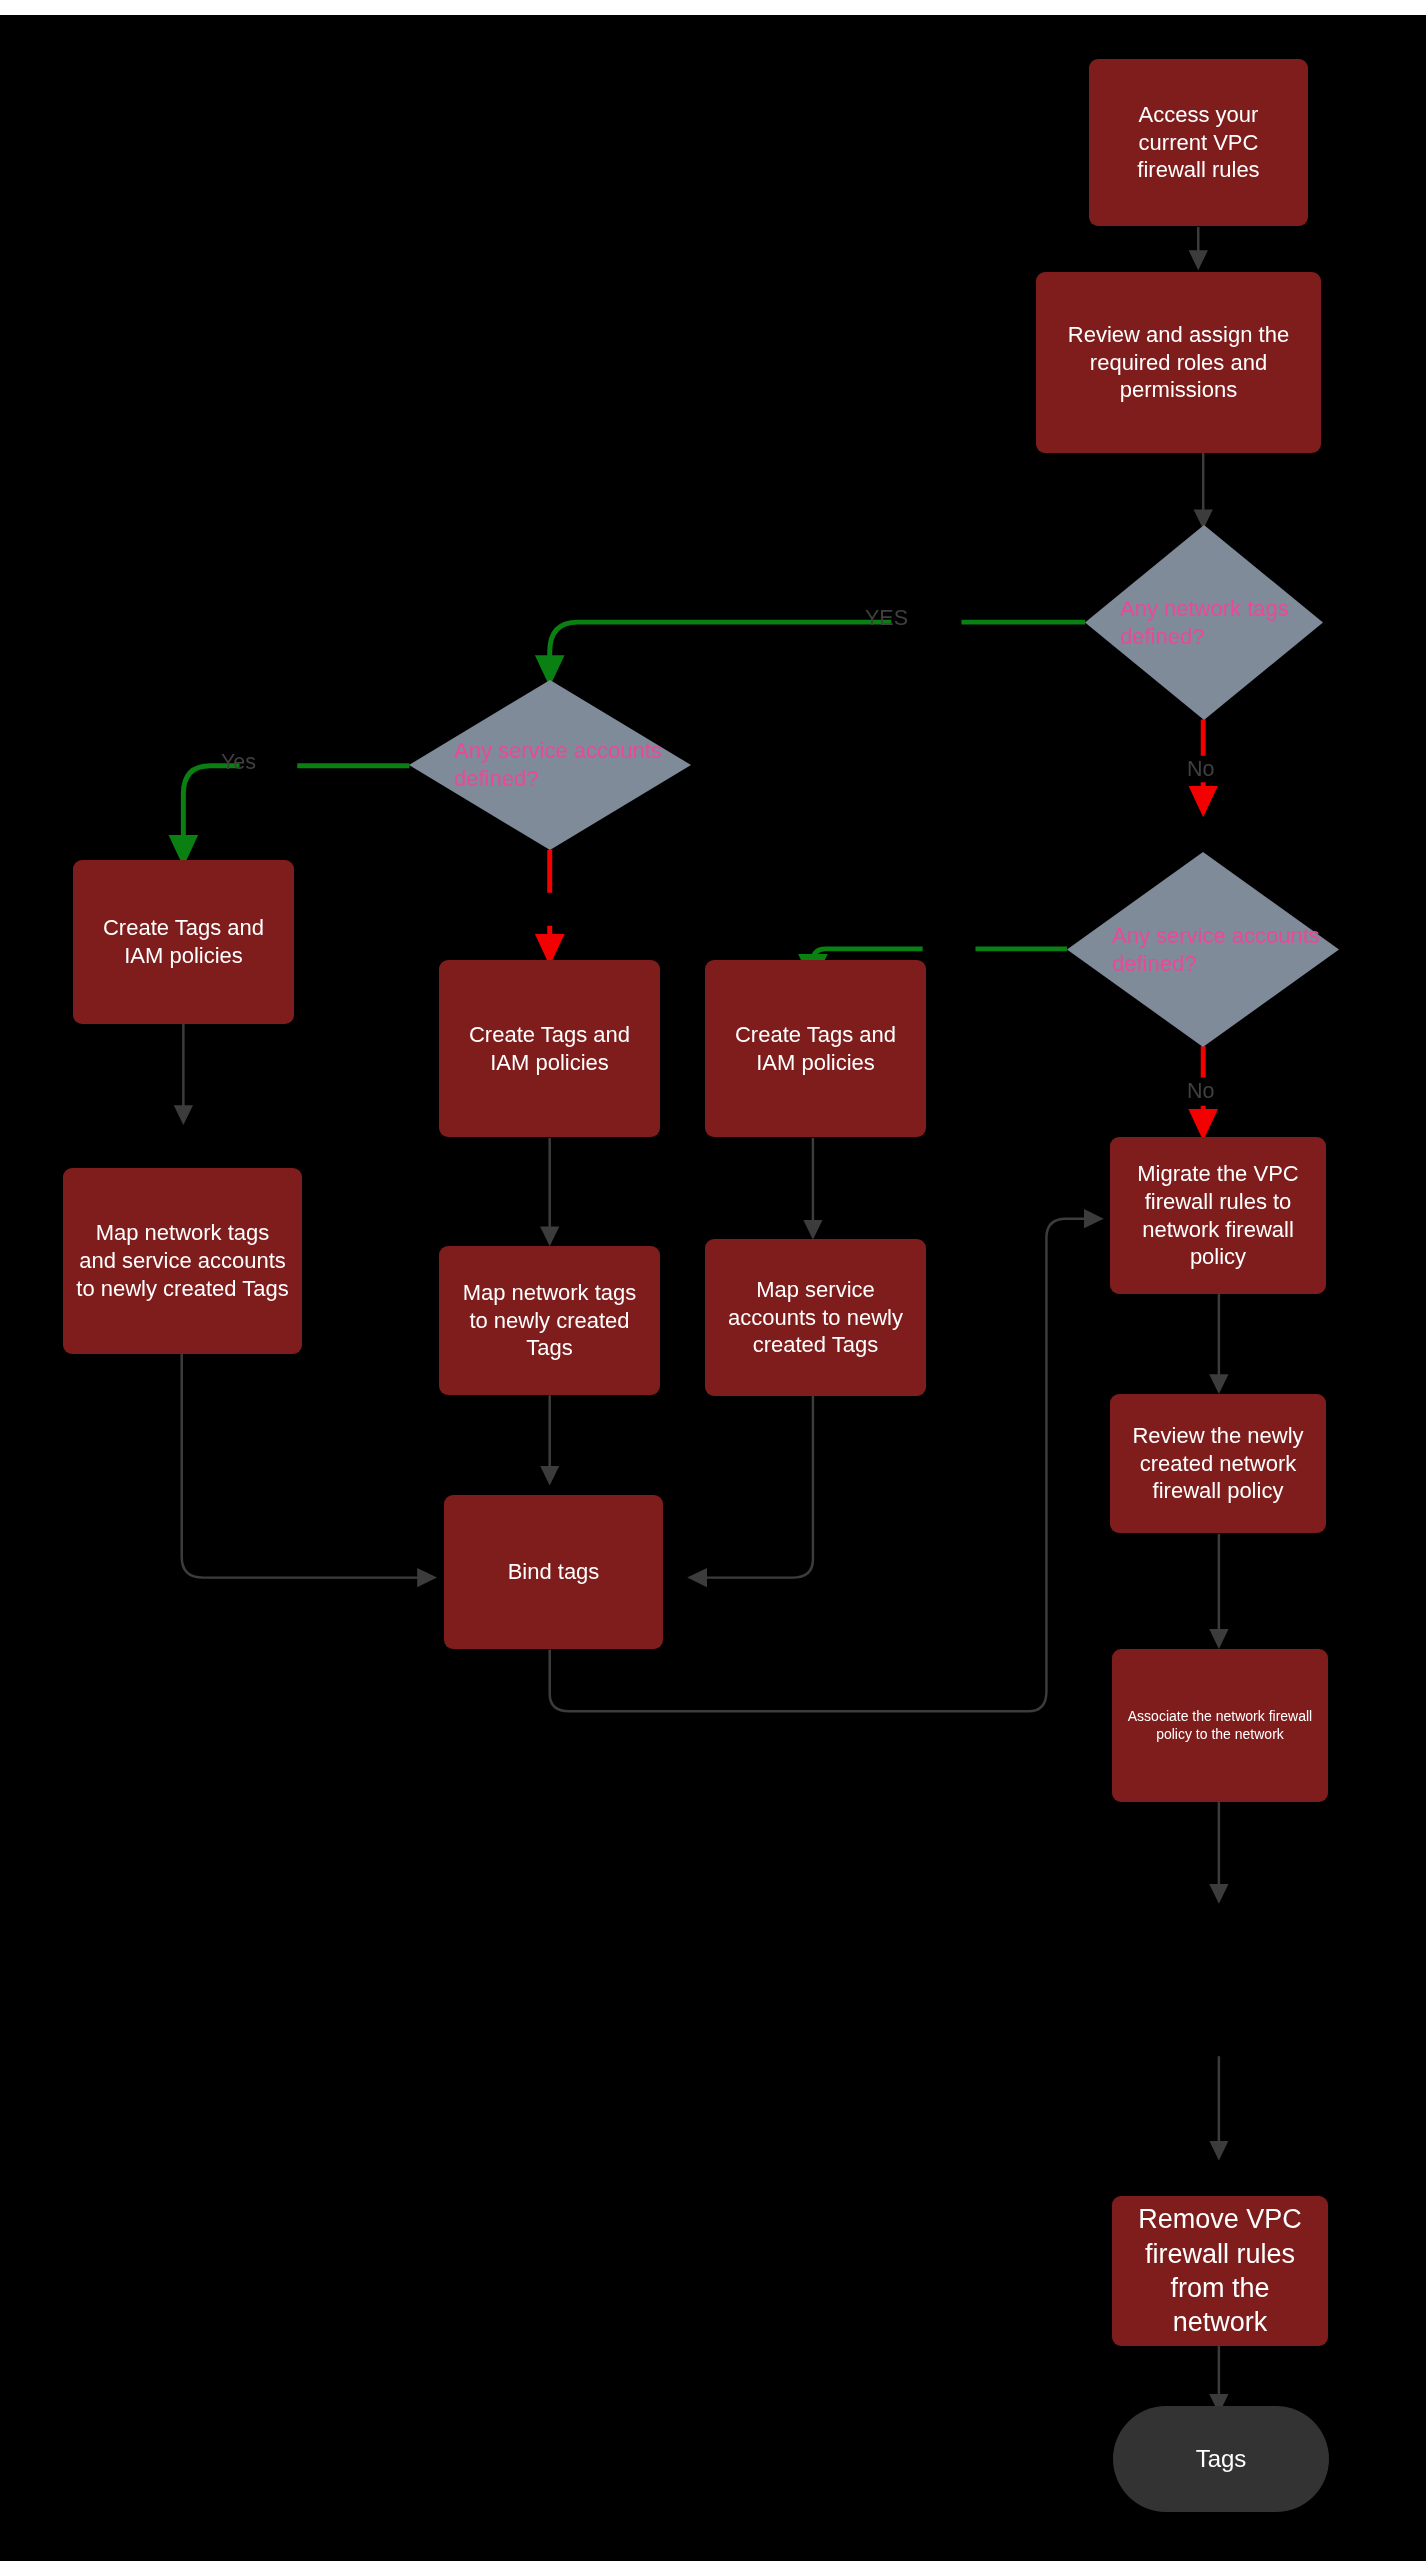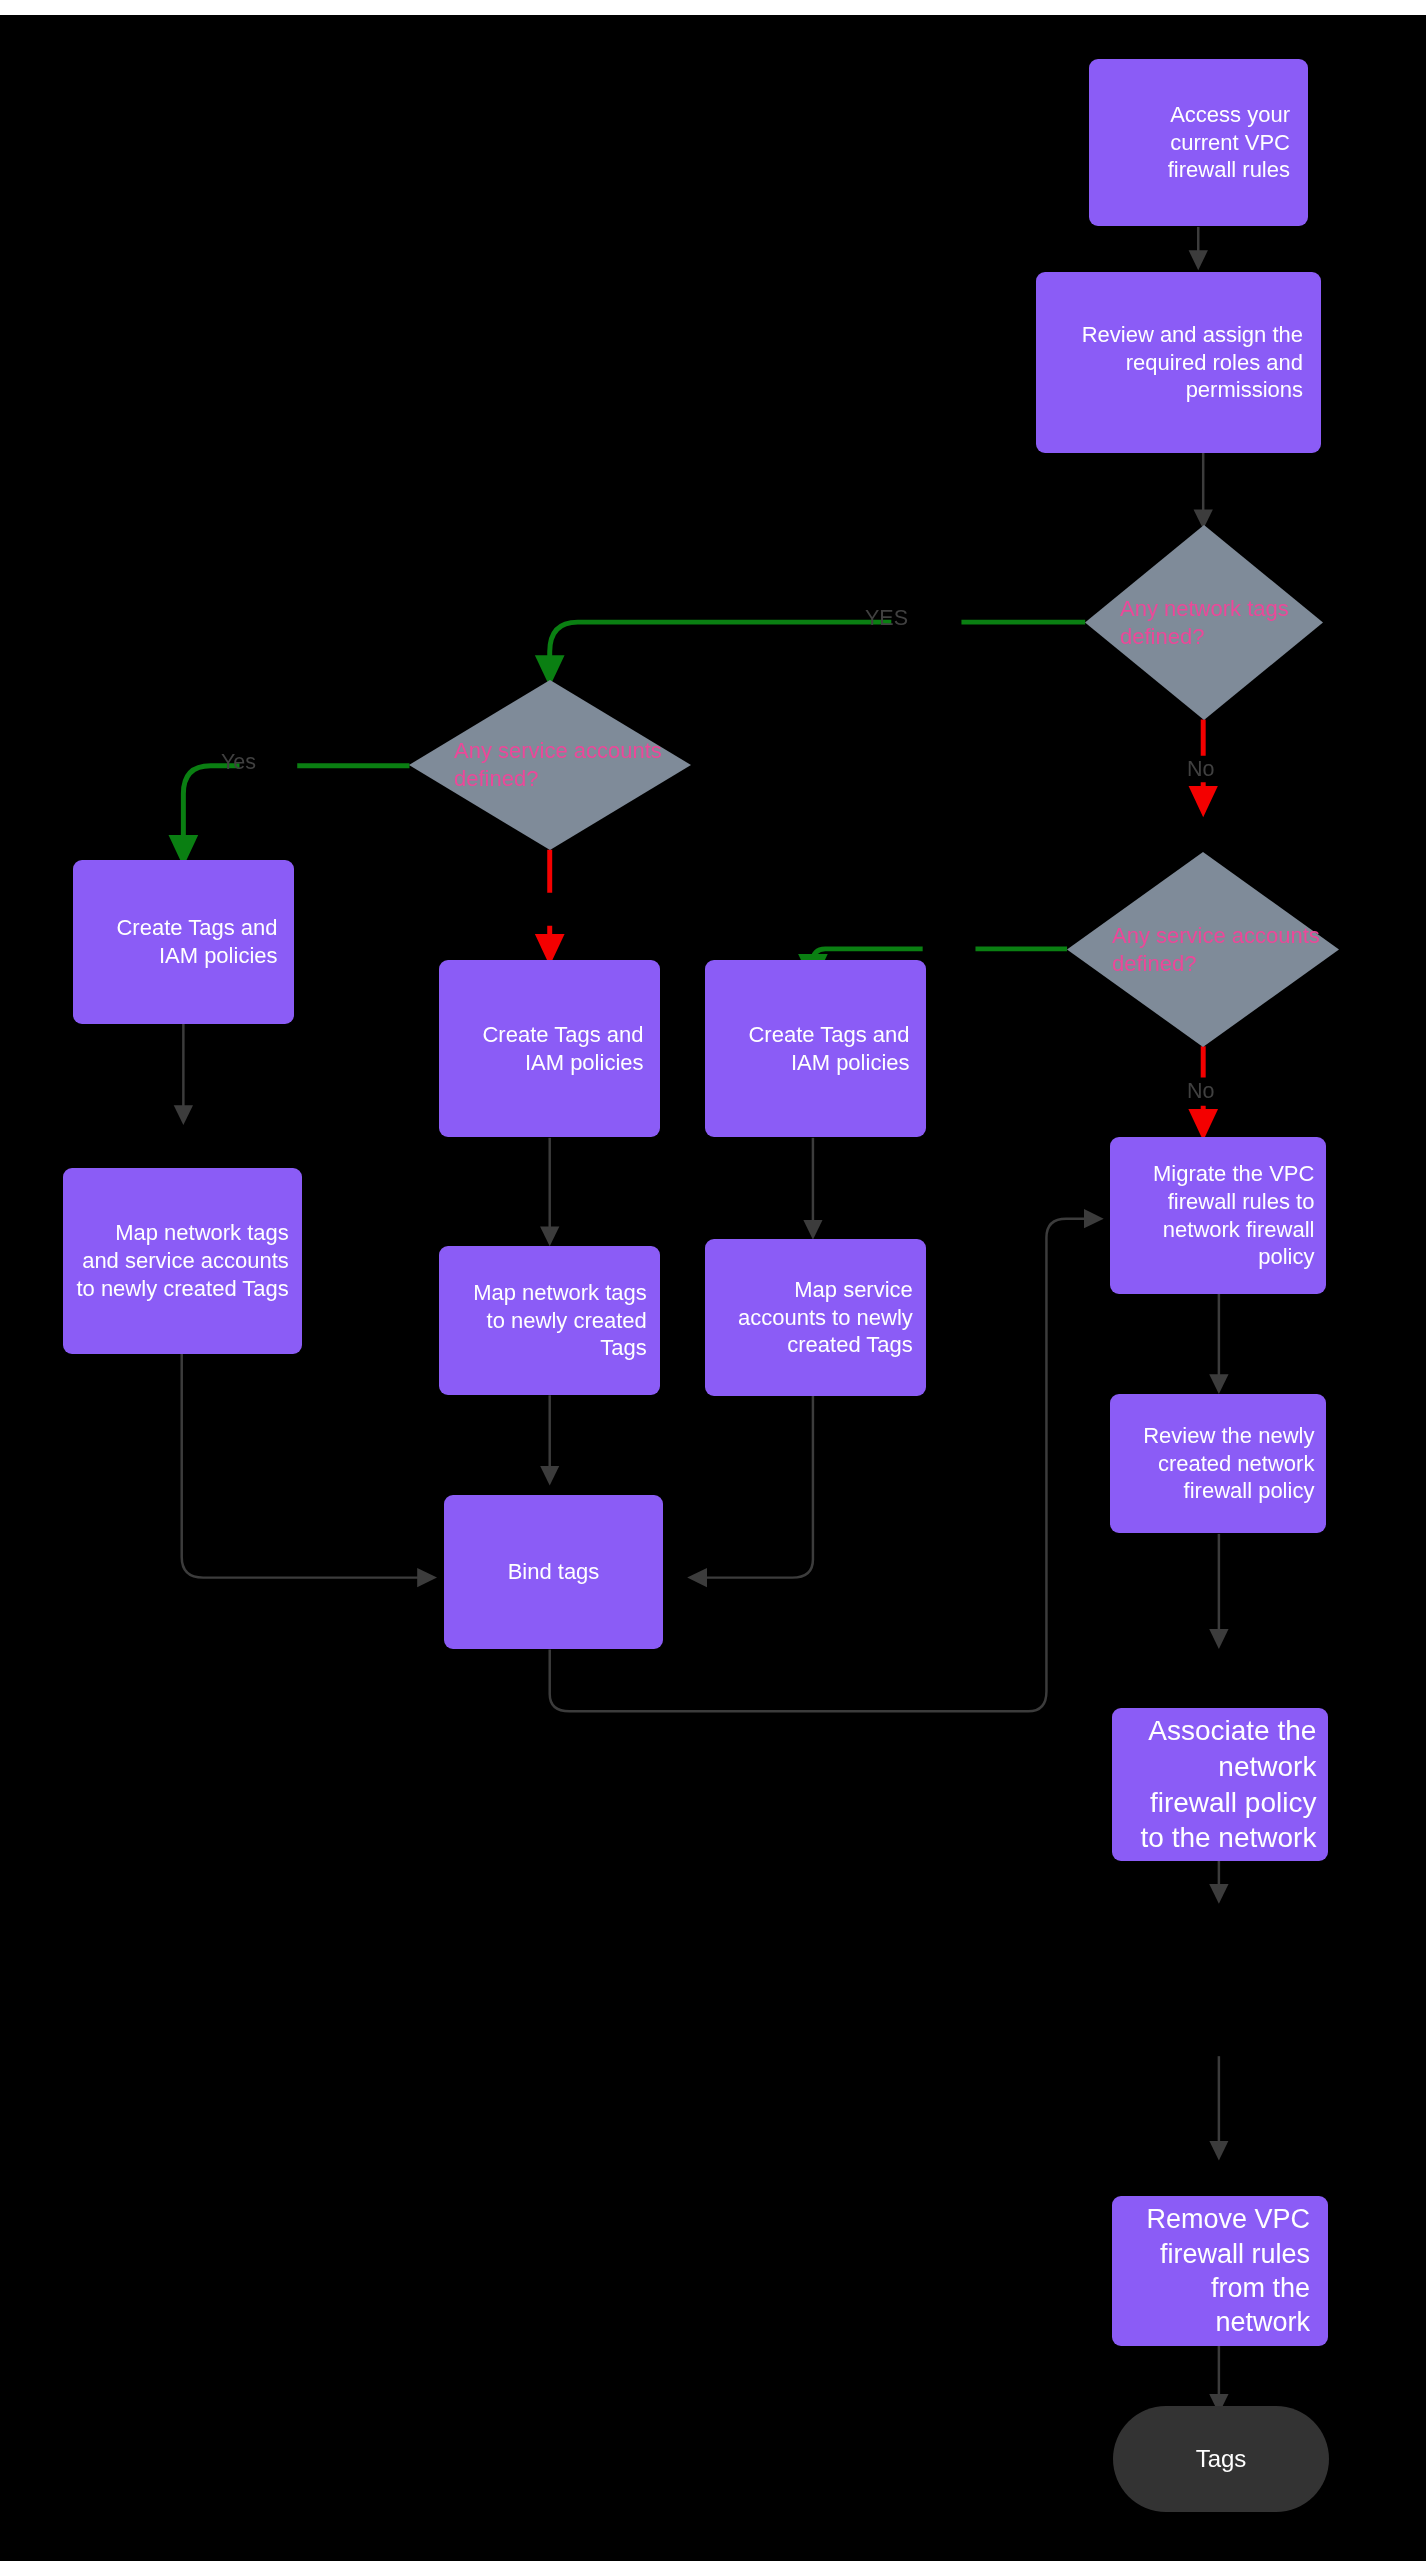--- a/index.html
+++ b/index.html
@@ -2,21 +2,21 @@
 <html style="font-size:13.2px"><head>
 <meta charset="utf-8">
 <style>
   html,body{margin:0;padding:0;background:#ffffff;}
   body{font-family:"Liberation Sans","DejaVu Sans",sans-serif;}
   #stage{position:relative;width:1427px;height:2576px;background:#ffffff;overflow:hidden;}
   #canvas{position:absolute;left:0;top:15px;width:1427px;height:2546px;background:#000000;}
   svg#edges{position:absolute;left:0;top:0;width:1427px;height:2576px;pointer-events:none;}
   .node{position:absolute;box-sizing:border-box;display:flex;align-items:center;justify-content:center;
         text-align:center;color:#ffffff;line-height:1.27;}
-  .proc{background:#8b5cf6;border-radius:9px;text-align:right;}
+  .proc{background:#7f1d1d;border-radius:9px;}
   .term{background:#333333;border-radius:824px;}
   .dia-wrap{position:absolute;}
   .dia-shape{position:absolute;left:0;top:0;width:100%;height:100%;background:#7f8b99;
              clip-path:polygon(50% 0%,100% 50%,50% 100%,0% 50%);border-radius:3.3px;}
   .dia-label{position:absolute;left:0;top:0;width:100%;height:100%;display:flex;align-items:center;
              justify-content:center;text-align:left;color:#ec4899;line-height:1.27;}
   .edge-label{position:absolute;color:#404040;white-space:pre;}
 </style>
 </head>
 <body>
@@ -132,21 +132,21 @@
   </div>
 
   <div class="node proc" style="left:1110px;top:1137px;width:216px;height:157px;font-size:22px;padding:0 11.6px;">
     <span>Migrate the VPC firewall rules to network firewall policy</span>
   </div>
 
   <div class="node proc" style="left:1110px;top:1394px;width:216px;height:139px;font-size:22px;padding:0 11.6px;">
     <span>Review the newly created network firewall policy</span>
   </div>
 
-  <div class="node proc" style="left:1112px;top:1708px;width:216px;height:153px;font-size:28px;padding:0 11.6px;">
+  <div class="node proc" style="left:1112px;top:1649px;width:216px;height:153px;font-size:14px;padding:0 11.6px;">
     <span>Associate the network firewall policy to the network</span>
   </div>
 
 
   <div class="node proc" style="left:1112px;top:2160px;width:216px;height:150px;font-size:27px;padding:0 18px;margin-top:36px;">
     <span>Remove  VPC firewall rules from the network</span>
   </div>
 
   <div class="node term" style="left:1113px;top:2406px;width:216px;height:106px;font-size:24px;">
     <span>Tags</span>

